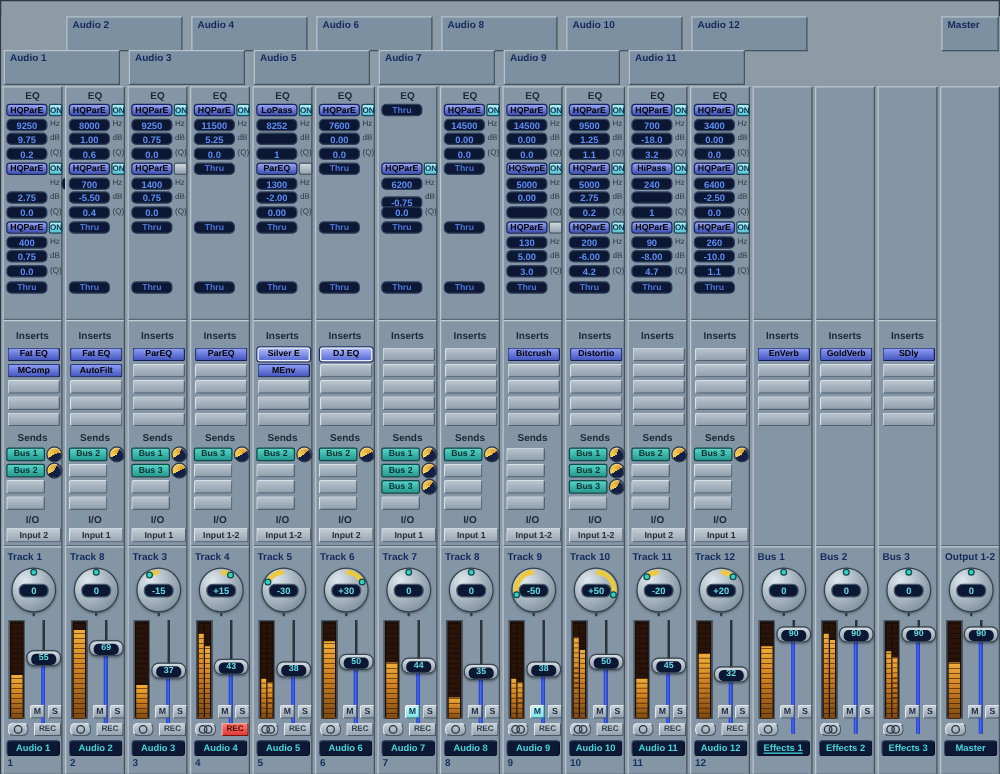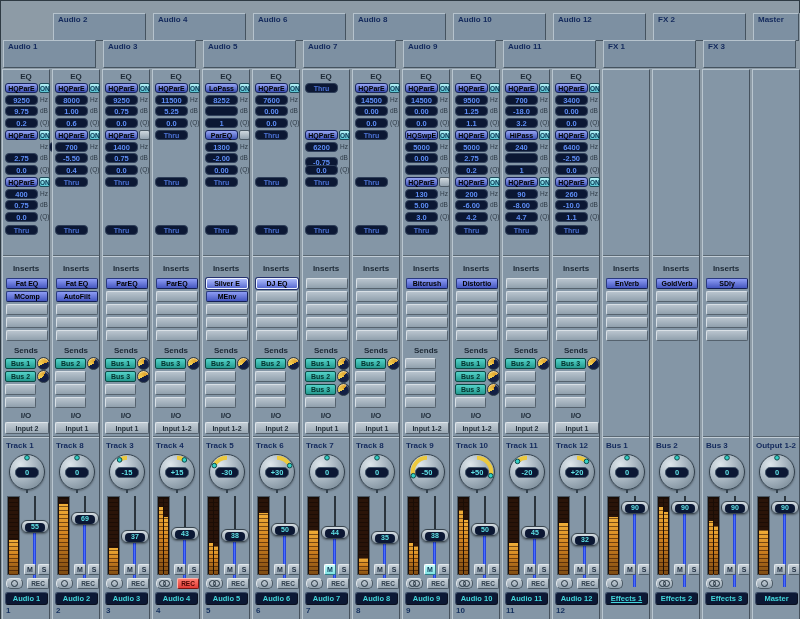--- a/index.html
+++ b/index.html
@@ -899,23 +899,20 @@
         </div>
         <div class="sqbtn" style="left: 21px; top: 494px;">M</div>
         <div class="sqbtn" style="left: 35px; top: 494px;">S</div>
         <div class="modebtn" style="top: 508px;">
           <div class="circ"></div>
         </div>
         <div class="recbtn" style="top: 508px;">REC</div>
         <div class="namebtn" style="top: 522px;">Audio 12</div>
         <div class="tracknum" style="top: 536px;">12</div>
       </div>
-      <div class="plate" style="left: 602px; top: 27px; width: 93px; z-index: 2;">
-        <span>FX 1</span>
-      </div>
       <div class="strip" style="left: 601px; z-index: 3;">
         <div class="groove" style="top: 185px;"></div>
         <div class="sec-label" style="top: 194px;">Inserts</div>
         <div class="slot ins-filled" style="top: 208px;">EnVerb</div>
         <div class="slot" style="top: 221px;"></div>
         <div class="slot" style="top: 234px;"></div>
         <div class="slot" style="top: 247px;"></div>
         <div class="slot" style="top: 260px;"></div>
         <div class="groove" style="top: 366px;"></div>
         <div class="tracklabel" style="top: 371px;">Bus 1</div>
@@ -937,23 +934,20 @@
         <div class="fhandle" style="top: 431px;">
           <span>90</span>
         </div>
         <div class="sqbtn" style="left: 21px; top: 494px;">M</div>
         <div class="sqbtn" style="left: 35px; top: 494px;">S</div>
         <div class="modebtn" style="top: 508px;">
           <div class="circ"></div>
         </div>
         <div class="namebtn" style="top: 522px; text-decoration: underline;">Effects 1</div>
       </div>
-      <div class="plate" style="left: 652px; top: 0px; width: 93px; z-index: 1;">
-        <span>FX 2</span>
-      </div>
       <div class="strip" style="left: 651px; z-index: 3;">
         <div class="groove" style="top: 185px;"></div>
         <div class="sec-label" style="top: 194px;">Inserts</div>
         <div class="slot ins-filled" style="top: 208px;">GoldVerb</div>
         <div class="slot" style="top: 221px;"></div>
         <div class="slot" style="top: 234px;"></div>
         <div class="slot" style="top: 247px;"></div>
         <div class="slot" style="top: 260px;"></div>
         <div class="groove" style="top: 366px;"></div>
         <div class="tracklabel" style="top: 371px;">Bus 2</div>
@@ -978,23 +972,20 @@
         <div class="fhandle" style="top: 431px;">
           <span>90</span>
         </div>
         <div class="sqbtn" style="left: 21px; top: 494px;">M</div>
         <div class="sqbtn" style="left: 35px; top: 494px;">S</div>
         <div class="modebtn" style="top: 508px;">
           <div class="circ"></div>
           <div class="circ"></div>
         </div>
         <div class="namebtn" style="top: 522px;">Effects 2</div>
-      </div>
-      <div class="plate" style="left: 702px; top: 27px; width: 93px; z-index: 2;">
-        <span>FX 3</span>
       </div>
       <div class="strip" style="left: 701px; z-index: 3;">
         <div class="groove" style="top: 185px;"></div>
         <div class="sec-label" style="top: 194px;">Inserts</div>
         <div class="slot ins-filled" style="top: 208px;">SDly</div>
         <div class="slot" style="top: 221px;"></div>
         <div class="slot" style="top: 234px;"></div>
         <div class="slot" style="top: 247px;"></div>
         <div class="slot" style="top: 260px;"></div>
         <div class="groove" style="top: 366px;"></div>

